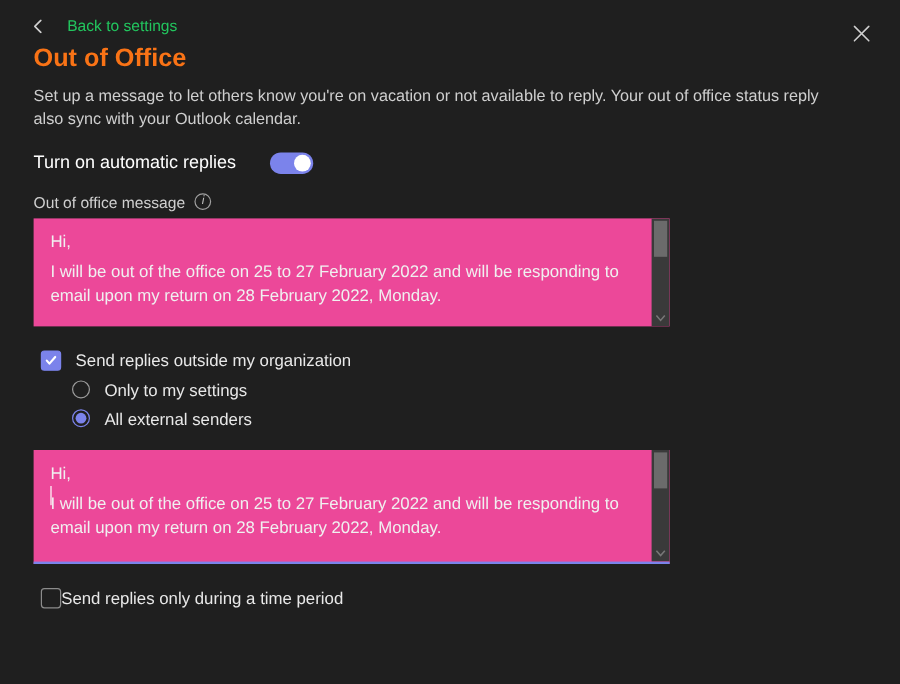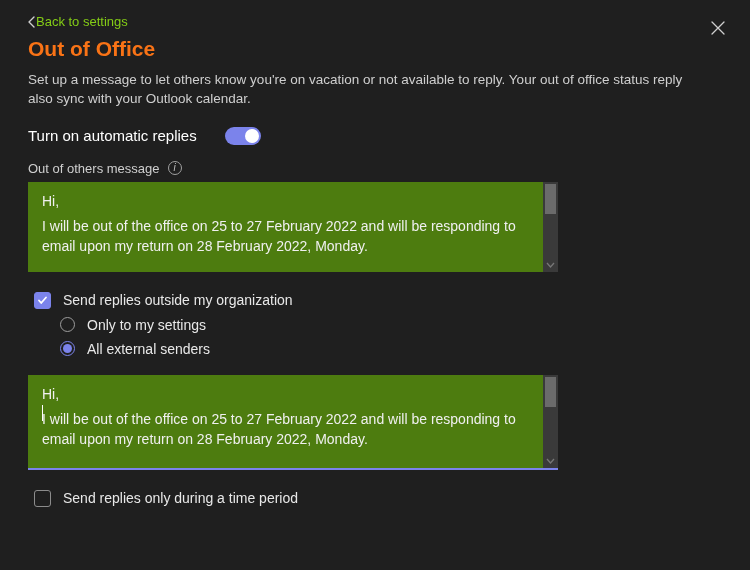--- a/index.html
+++ b/index.html
@@ -16,22 +16,22 @@
     position: absolute;
     top: 16px; right: 20px;
     width: 24px; height: 24px;
     display: flex; align-items: center; justify-content: center;
     color: #cfcfcf;
     cursor: pointer;
   }
   .back-link {
     display: inline-flex;
     align-items: center;
-    gap: 0;
-    color: #84cc16;
+    gap: 20px;
+    color: #22c55e;
     font-size: 13px;
     cursor: pointer;
     margin-bottom: 6px;
   }
   .back-link svg { display:block; }
   h1.title {
     font-size: 21px;
     font-weight: 600;
     color: #f97316;
     margin-top: 2px;
@@ -69,21 +69,21 @@
     margin-bottom: 6px;
   }
   .info-icon {
     width:14px; height:14px; border:1px solid #a0a0a0; border-radius:50%;
     display:flex; align-items:center; justify-content:center;
     font-size:10px; color:#c0c0c0; font-style: italic;
     line-height:1;
   }
   .msgbox {
     position: relative;
-    background: #4d7c0f;
+    background: #ec4899;
     width: 530px;
     height: 90px;
     padding: 10px 24px 10px 14px;
     color: #f0f0f0;
     font-size: 14px;
     line-height: 1.4;
     overflow: hidden;
     margin-bottom: 20px;
   }
   .msgbox.focused {
@@ -153,21 +153,21 @@
     border-color: #7b83eb;
   }
   .radio .dot {
     width: 9px; height: 9px;
     border-radius:50%;
     background:#7b83eb;
     display:none;
   }
   .radio.selected .dot { display:block; }
   .section-gap { height: 6px; }
-  .time-row { display:flex; align-items:center; gap:12px; margin-top:14px; margin-left:6px;}
+  .time-row { display:flex; align-items:center; margin-top:14px; margin-left:6px;}
 </style>
 </head>
 <body>
 
 
 
 
 <div class="close-btn">
   <svg width="14" height="14" viewBox="0 0 14 14">
       <path d="M1 1 L13 13 M13 1 L1 13" stroke="#cfcfcf" stroke-width="1.3" stroke-linecap="round"></path>
@@ -189,21 +189,21 @@
 
 <div class="toggle-row">
   <span class="toggle-label">Turn on automatic replies</span>
   <div class="toggle">
     <div class="knob"></div>
   </div>
 </div>
 
 
 <div class="field-label-row">
-  <span>Out of others message</span>
+  <span>Out of office message</span>
   <span class="info-icon">i</span>
 </div>
 
 
 <div class="msgbox">
   <div>Hi,</div>
   <div style="height:6px"></div>
   <div>I will be out of the office on 25 to 27 February 2022 and will be responding to email upon my return on 28  February 2022, Monday.</div>
   <div class="scroll-track">
     <div class="scroll-thumb"></div>

